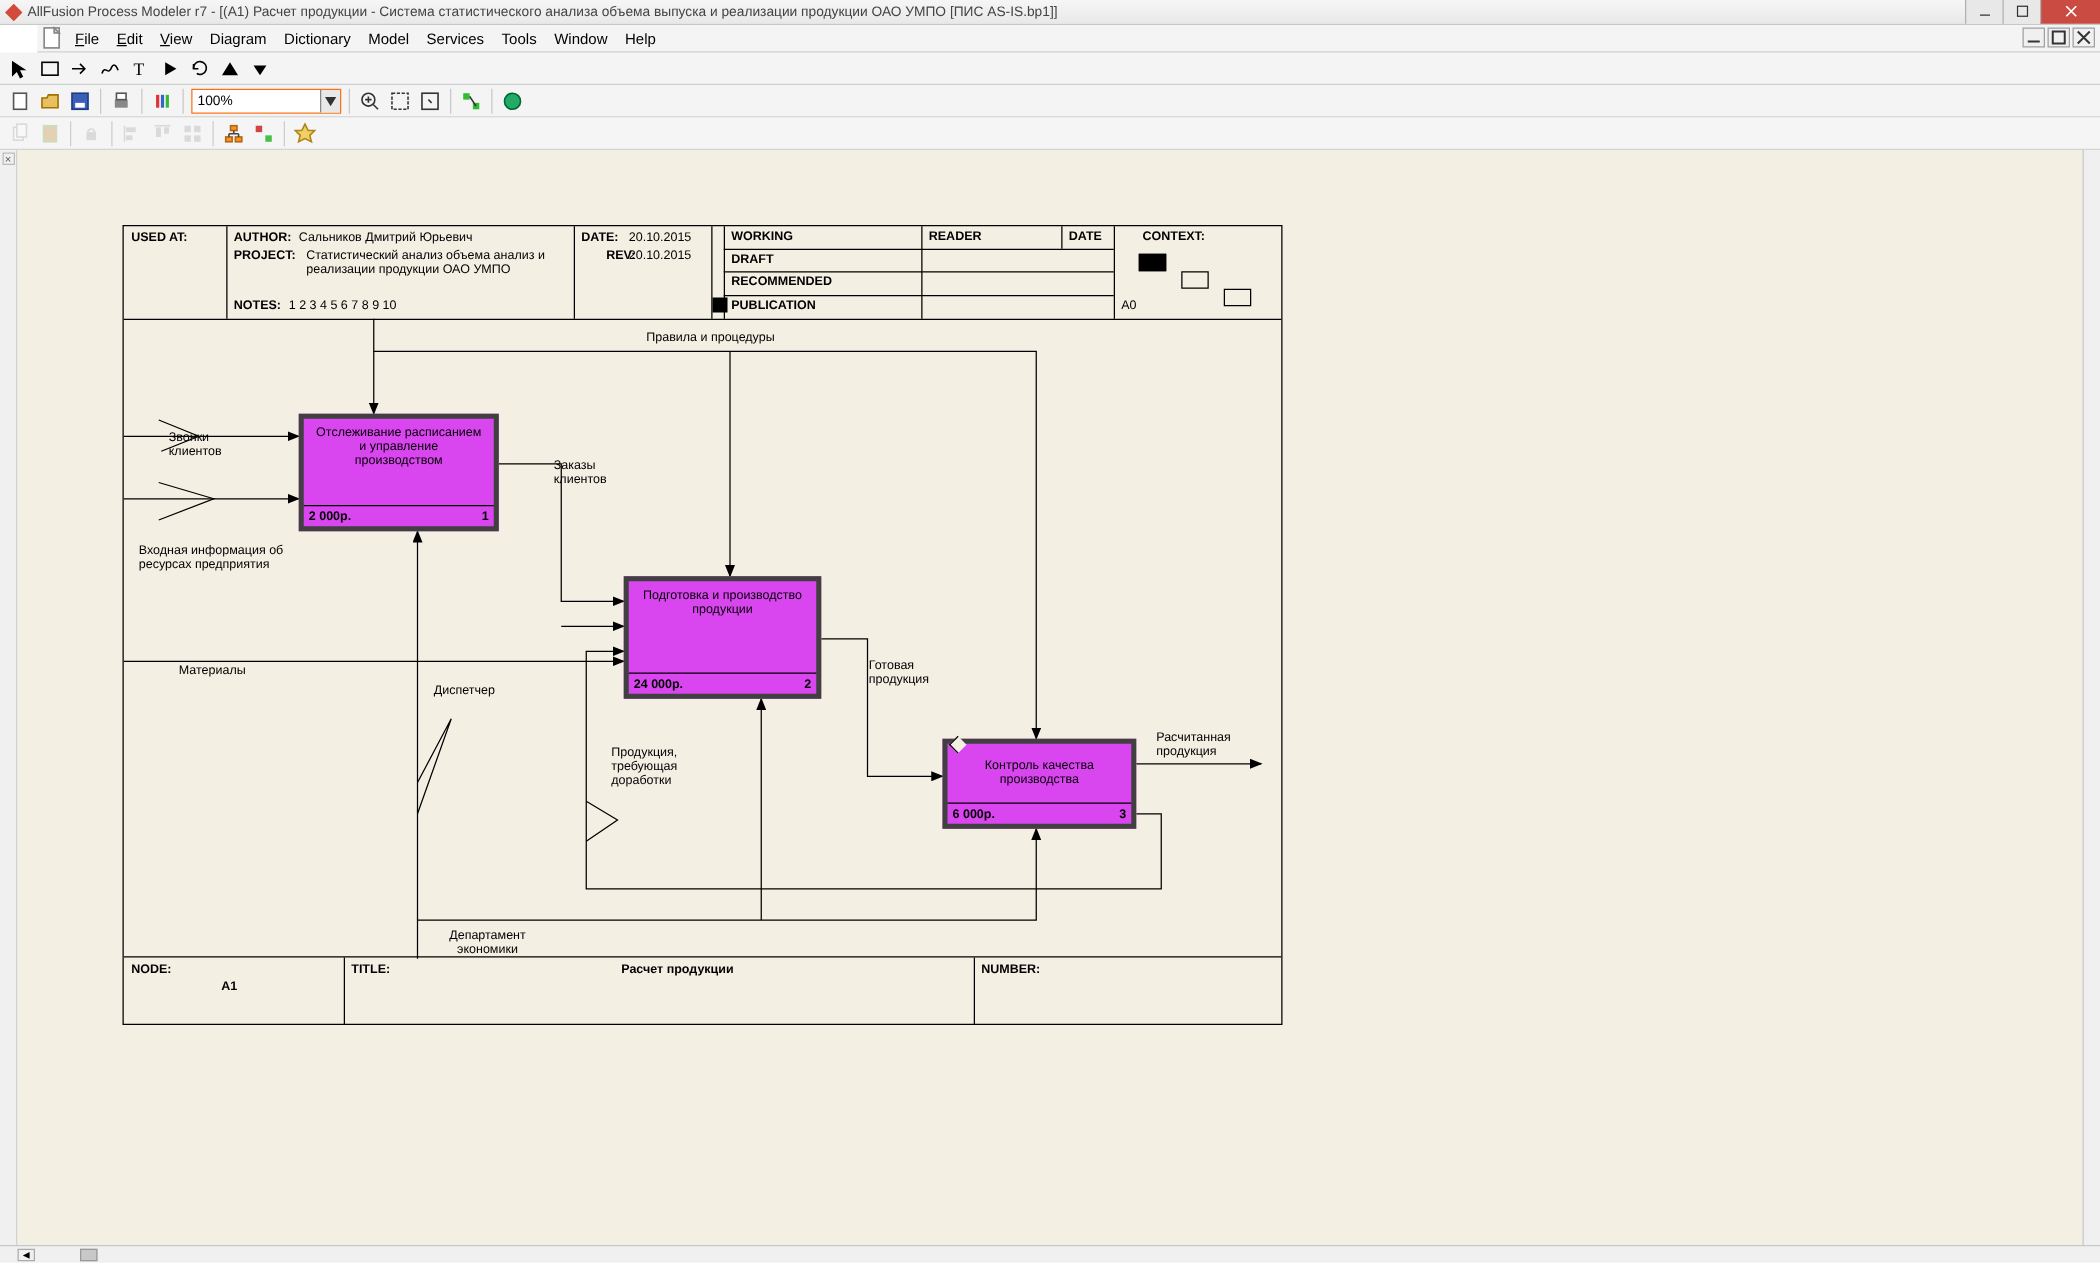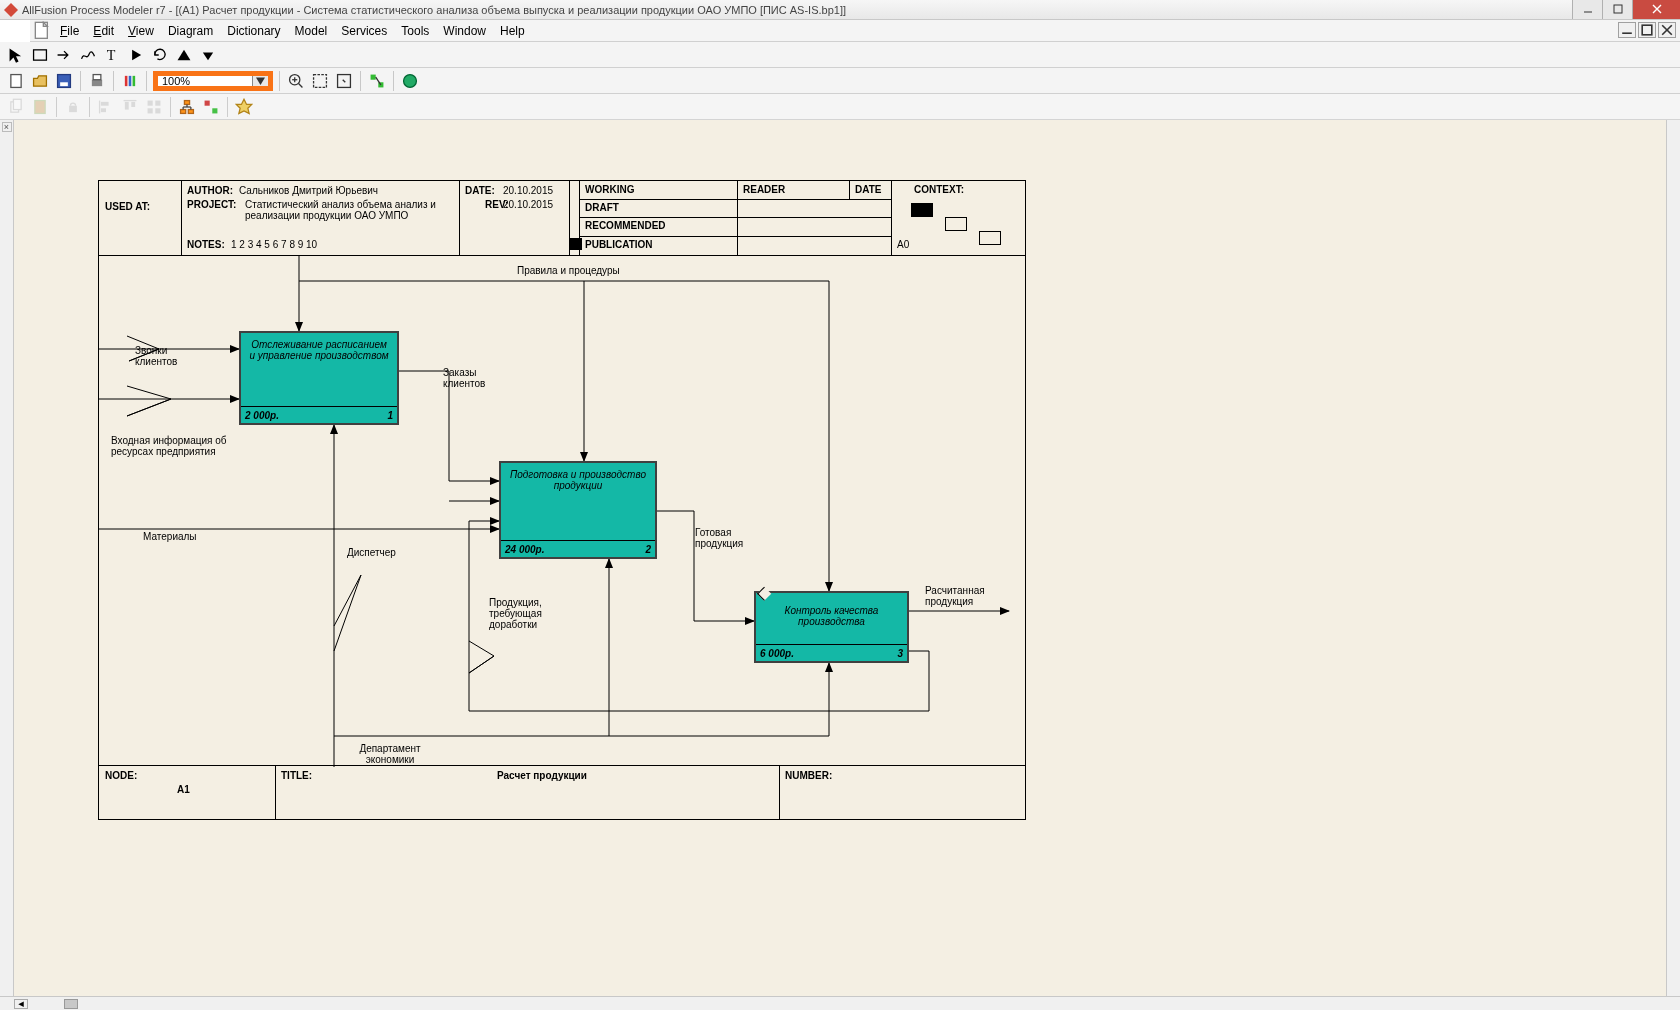--- a/index.html
+++ b/index.html
@@ -41,21 +41,21 @@
 .menubar .doc-icon { width:16px; height:16px; display:flex; align-items:center; justify-content:center; margin-right:2px; }
 
 .toolbar {
   height: 26px;
   background: #f4f4f4;
   border-bottom: 1px solid #d0d0d0;
   display:flex; align-items:center; padding: 0 6px; gap:4px;
 }
 .tb-btn { width:20px; height:20px; display:flex; align-items:center;justify-content:center; border:1px solid transparent; }
 .tb-sep { width:1px; height:20px; background:#c8c8c8; margin:0 2px; }
-.zoom-combo { width:120px; height:20px; border:5px solid #f97316; background:#fff; display:flex; align-items:center; padding:0 4px; font-size:11px; position:relative; }
+.zoom-combo { width:120px; height:20px; border:1px solid #f97316; background:#fff; display:flex; align-items:center; padding:0 4px; font-size:11px; position:relative; }
 .zoom-combo .dd { position:absolute; right:0; top:0; width:16px; height:100%; border-left:1px solid #888; background:#e8e8e8; display:flex; align-items:center; justify-content:center; }
 
 .workspace { flex: 1; display:flex; height: calc(1010px - 20px - 22px - 26px - 26px - 26px - 14px); }
 .side-rail { width:14px; background:#f0f0f0; border-right:1px solid #c8c8c8; display:flex; flex-direction:column; align-items:center; padding-top:2px; }
 .side-rail .x { font-size:9px; color:#555; border:1px solid #bbb; width:10px; height:10px; line-height:8px; text-align:center; }
 .canvas-wrap { flex:1; background:#f4efe3; overflow:auto; position:relative; }
 .scroll-h { height:14px; background:#f0f0f0; border-top:1px solid #c8c8c8; display:flex; align-items:center; }
 .scroll-h .thumb { margin-left:36px; width:14px; height:10px; background:#c8c8c8; border:1px solid #999; }
 .scroll-v { position:absolute; right:0; top:0; bottom:0; width:14px; background:#f0f0f0; border-left:1px solid #c8c8c8; }
 
@@ -66,21 +66,21 @@
   background:#f4efe3;
   font-family: Arial, sans-serif;
 }
 .tb-hr { position:absolute; left:0; right:0; border-top:1px solid #000; }
 .tb-vr { position:absolute; top:0; bottom:0; border-left:1px solid #000; }
 .hdr { position:absolute; font-size:10px; font-weight:bold; }
 .val { position:absolute; font-size:10px; }
 .cell-label { font-weight:bold; font-size:10px; }
 
 .idef-box {
-  position:absolute; background:#14b8a6; border:2px solid #404040;font-style:italic;
+  position:absolute; background:#d946ef; border:4px solid #404040;
 }
 .idef-shadow { position:absolute; }
 .idef-shadow::after { content:""; position:absolute; inset:6px -6px -6px 6px; background: repeating-linear-gradient(135deg,#000 0 1px, transparent 1px 3px); z-index:-1; }
 .idef-title { font-size:10px; text-align:center; padding:6px 8px; }
 .idef-cost { position:absolute; left:4px; bottom:2px; font-size:10px; font-weight:bold; }
 .idef-num { position:absolute; right:4px; bottom:2px; font-size:10px; font-weight:bold; }
 .idef-cut { position:absolute; left:6px; top:0; width:10px; height:10px; border-left:1px solid #000; border-bottom:1px solid #000; transform:rotate(45deg) translate(-5px,-1px); background:#f4efe3; }
 
 .arrow-label { position:absolute; font-size:10px; text-align:left; }
 .footer { position:absolute; left:0; right:0; bottom:0; height:54px; border-top:1px solid #000; }
@@ -364,21 +364,21 @@
         <div class="tb-vr" style="left:470px; top:0; height:74px;"></div>
         <div class="tb-vr" style="left:480px; top:0; height:74px;"></div>
         <div class="tb-vr" style="left:638px; top:0; height:74px;"></div>
         <div class="tb-vr" style="left:750px; top:0; height:18px;"></div>
         <div class="tb-vr" style="left:792px; top:0; height:74px;"></div>
 
         <div class="tb-hr" style="top:18px; left:480px; width:312px;"></div>
         <div class="tb-hr" style="top:36px; left:480px; width:312px;"></div>
         <div class="tb-hr" style="top:55px; left:480px; width:312px;"></div>
 
-        <div class="hdr" style="left:6px; top:20px;text-align:center;">USED AT:</div>
+        <div class="hdr" style="left:6px; top:4px;text-align:center;">USED AT:</div>
 
         <div class="hdr" style="left:88px; top:4px;">AUTHOR:</div>
         <div class="val" style="left:140px; top:4px;">Сальников Дмитрий Юрьевич</div>
         <div class="hdr" style="left:88px; top:18px;">PROJECT:</div>
         <div class="val" style="left:146px; top:18px; width:210px;">Статистический анализ объема анализ и реализации продукции ОАО УМПО</div>
         <div class="hdr" style="left:88px; top:58px;">NOTES:</div>
         <div class="val" style="left:132px; top:58px;">1  2  3  4  5  6  7  8  9  10</div>
 
         <div class="hdr" style="left:366px; top:4px;">DATE:</div>
         <div class="val" style="left:404px; top:4px;">20.10.2015</div>

